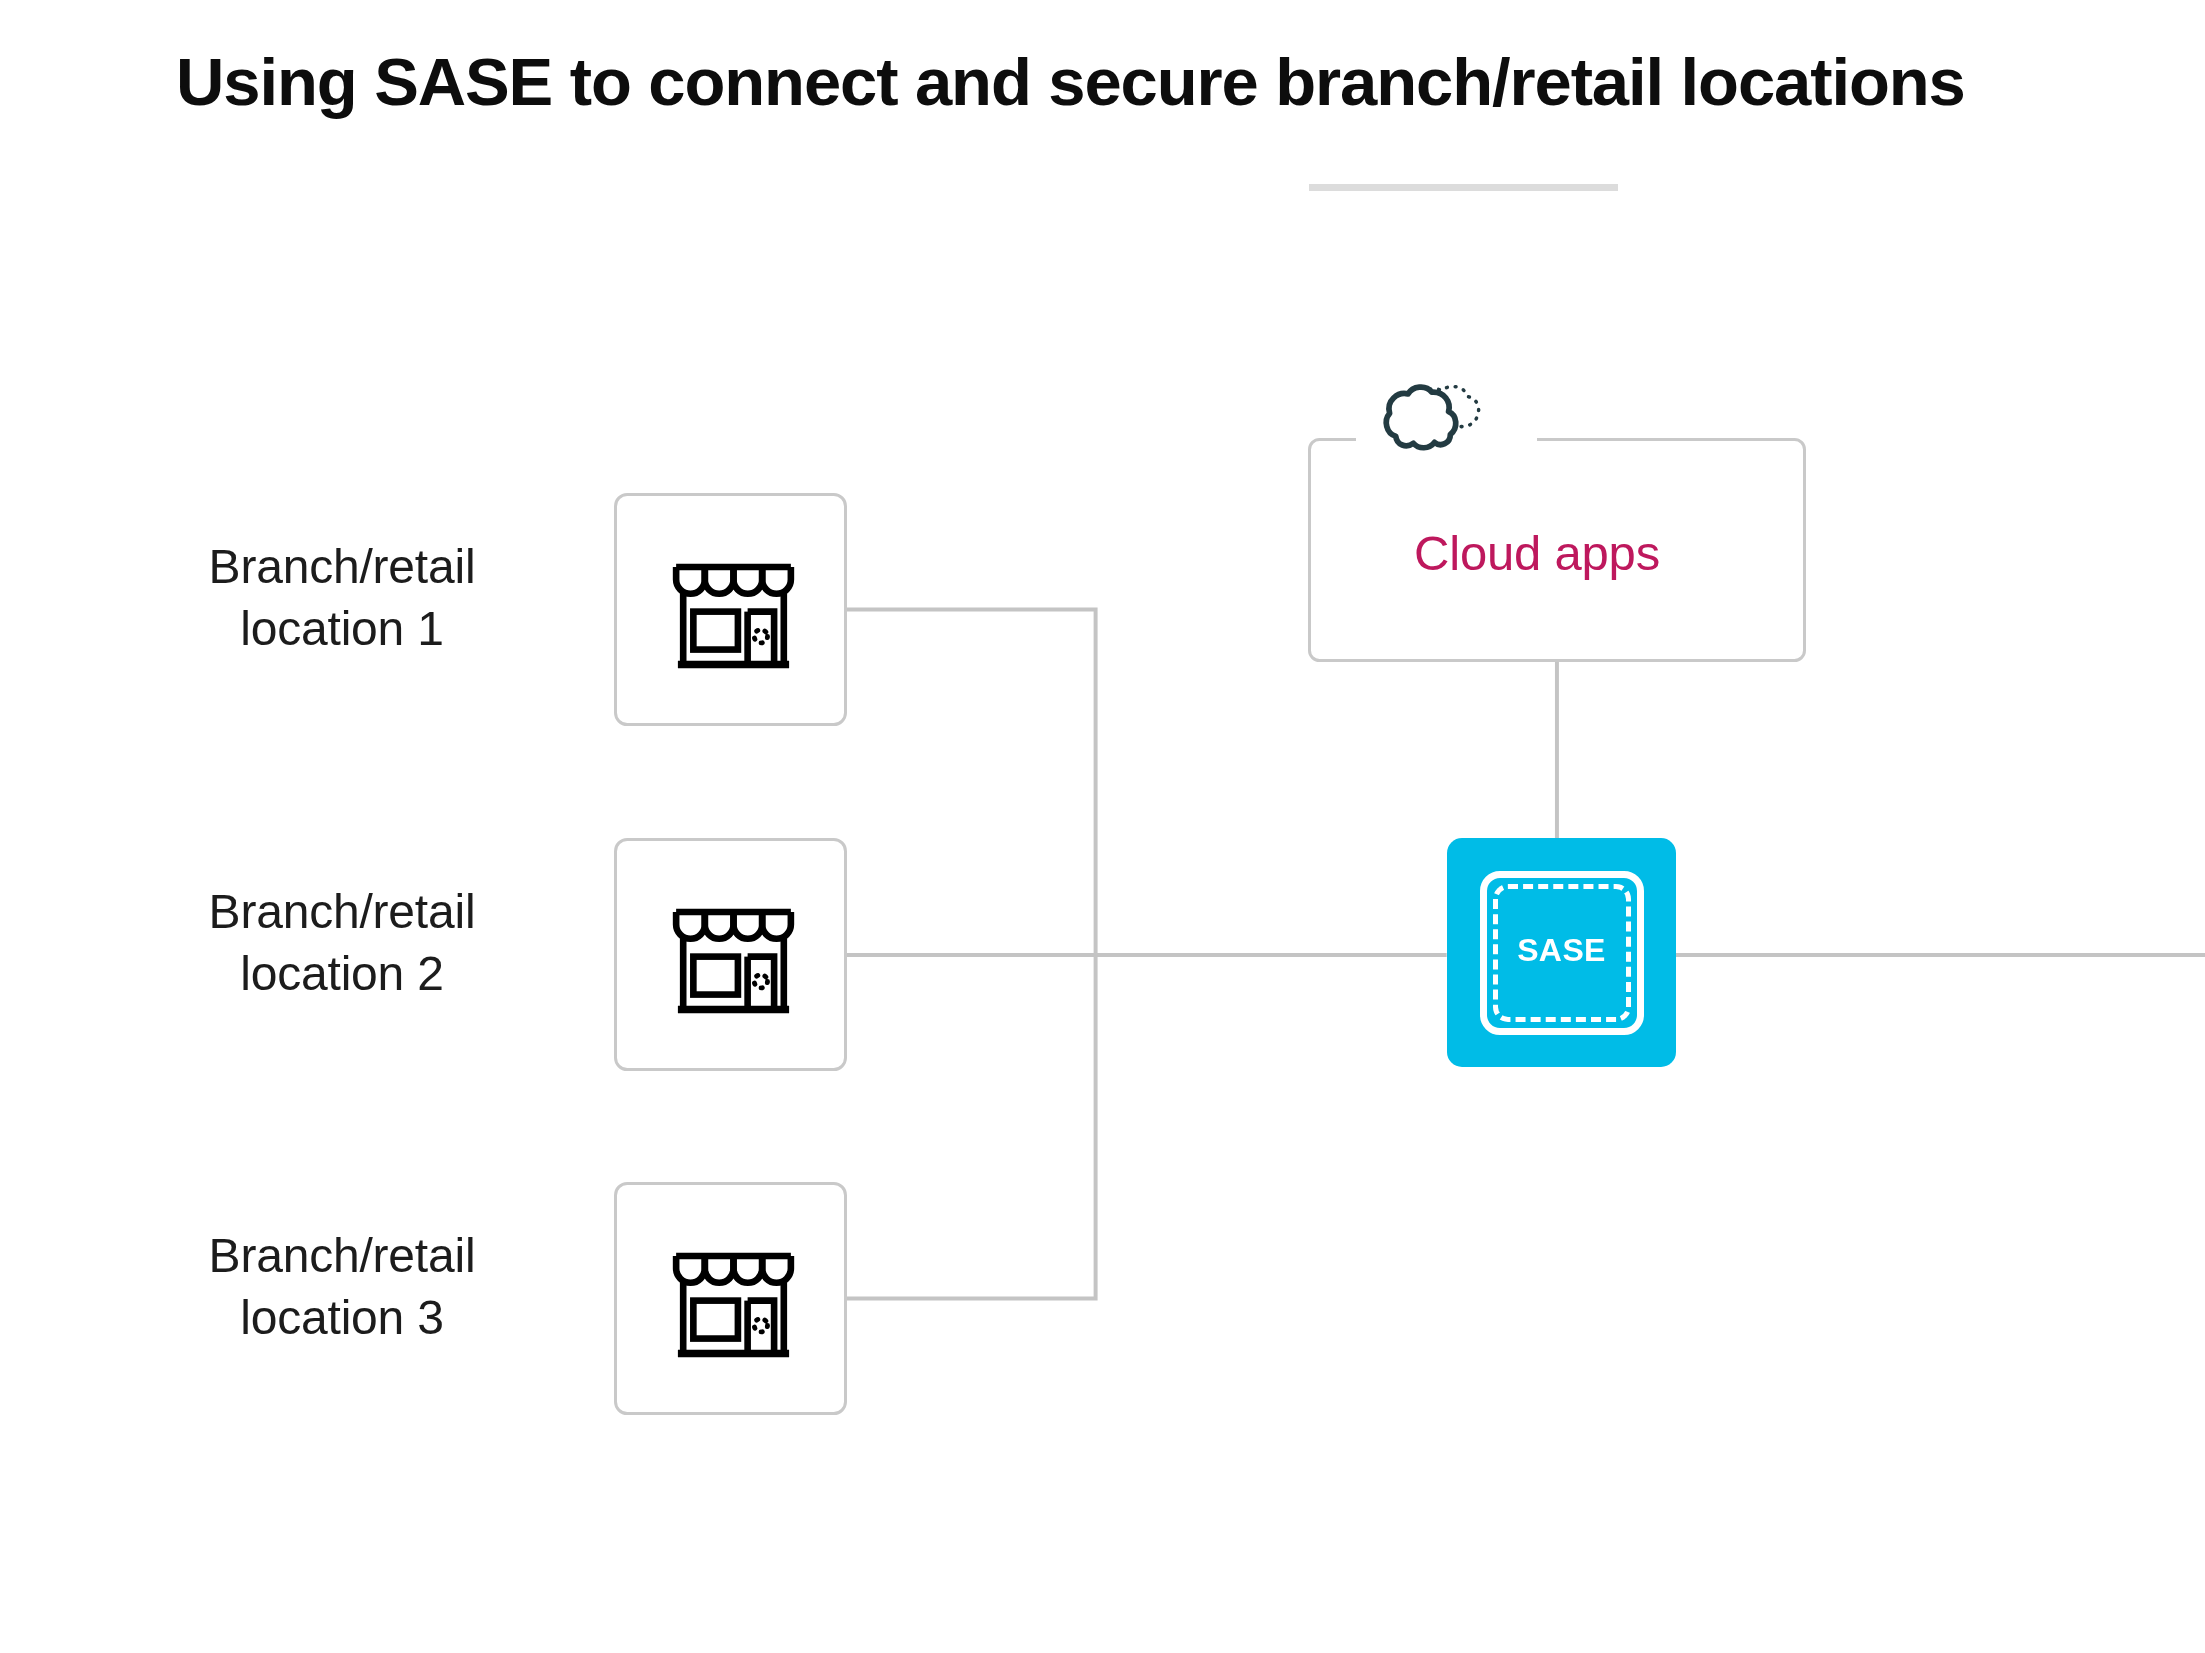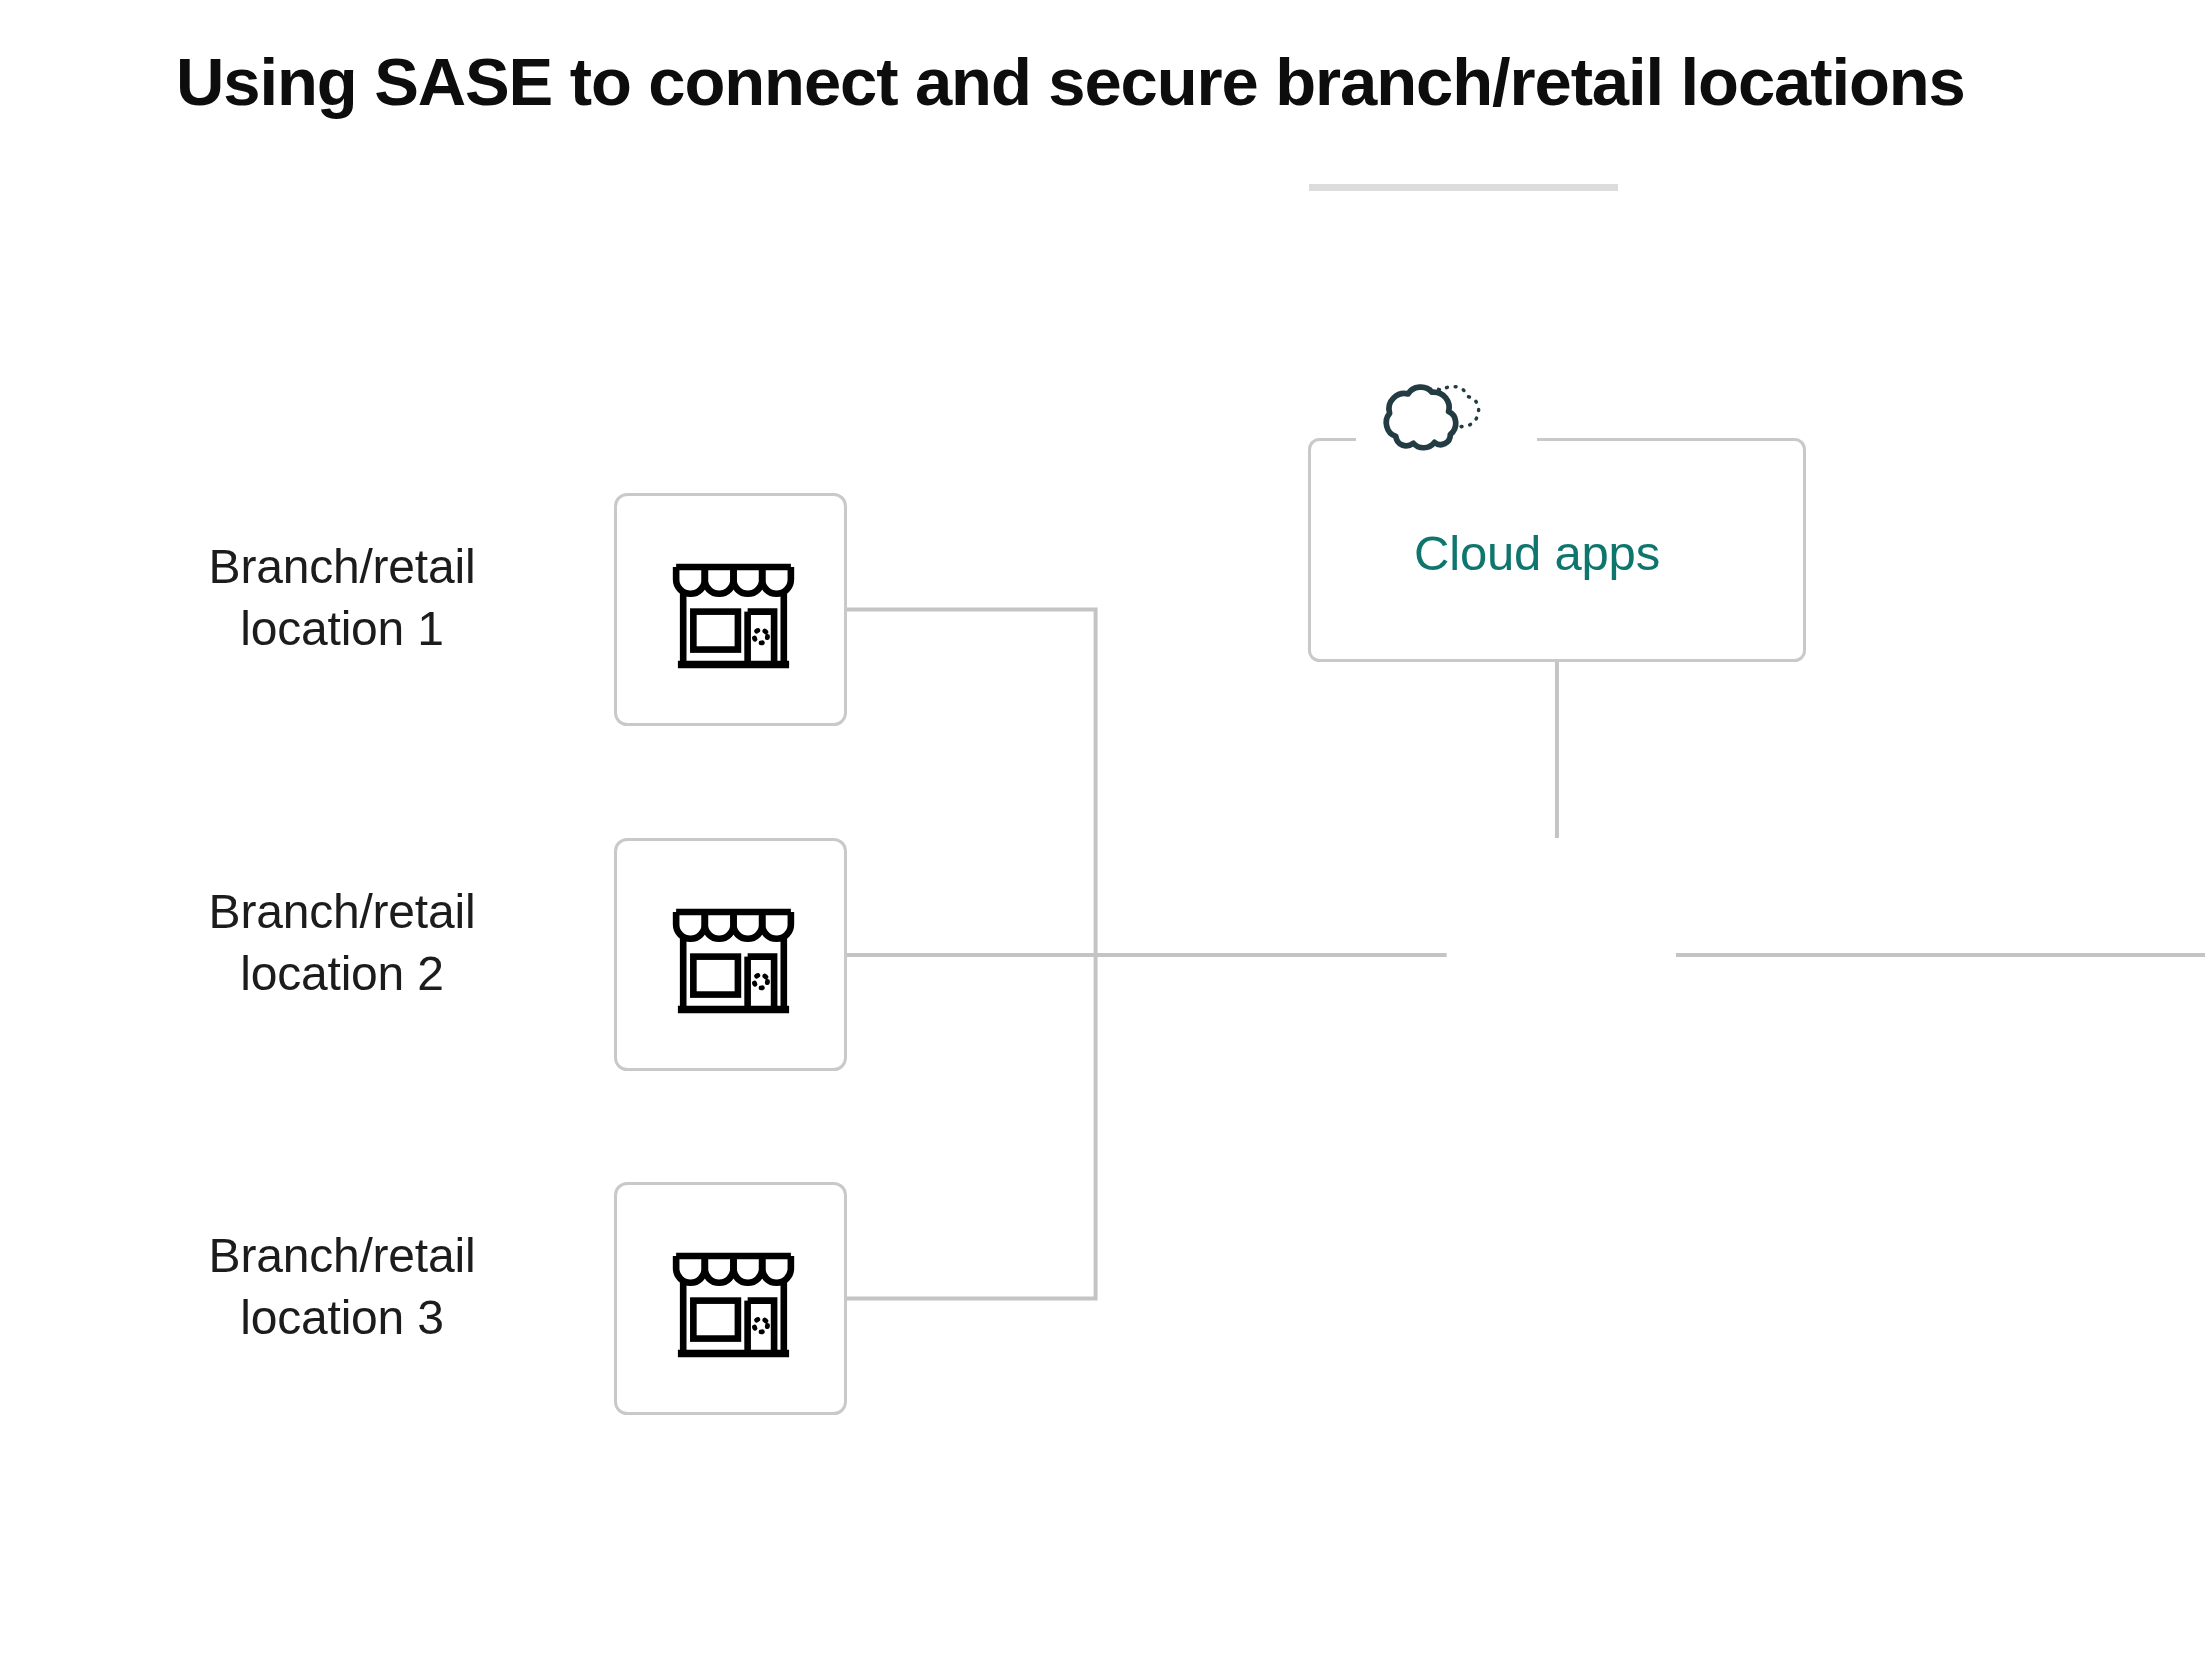--- a/index.html
+++ b/index.html
@@ -85,21 +85,21 @@
     background: #ffffff;
   }
 
   #cloudapps-label {
     position: absolute;
     left: 1308px;
     top: 525px;
     width: 458px;
     text-align: center;
     font-size: 49px;
-    color: #0f766e;
+    color: #be185d;
     letter-spacing: -0.2px;
   }
 
   #cloud-icon {
     position: absolute;
     left: 1364px;
     top: 379px;
     width: 141px;
     height: 88px;
   }
@@ -276,15 +276,20 @@
              C182 28 198 52 192 74
              C212 82 214 112 196 126
              C196 146 174 156 160 144
              C148 160 124 160 112 146
              C96 158 74 150 72 130
              C50 124 44 94 58 78 Z" fill="#ffffff" stroke="#233b42" stroke-width="13" stroke-linejoin="round"></path>
   </svg>
 
   <div id="cloudapps-label">Cloud apps</div>
 
+  <div id="sase-node">
+    <div id="sase-outline"></div>
+    <div id="sase-dashed"></div>
+    <div id="sase-label">SASE</div>
+  </div>
 
 </div>
 
 
 </body></html>

